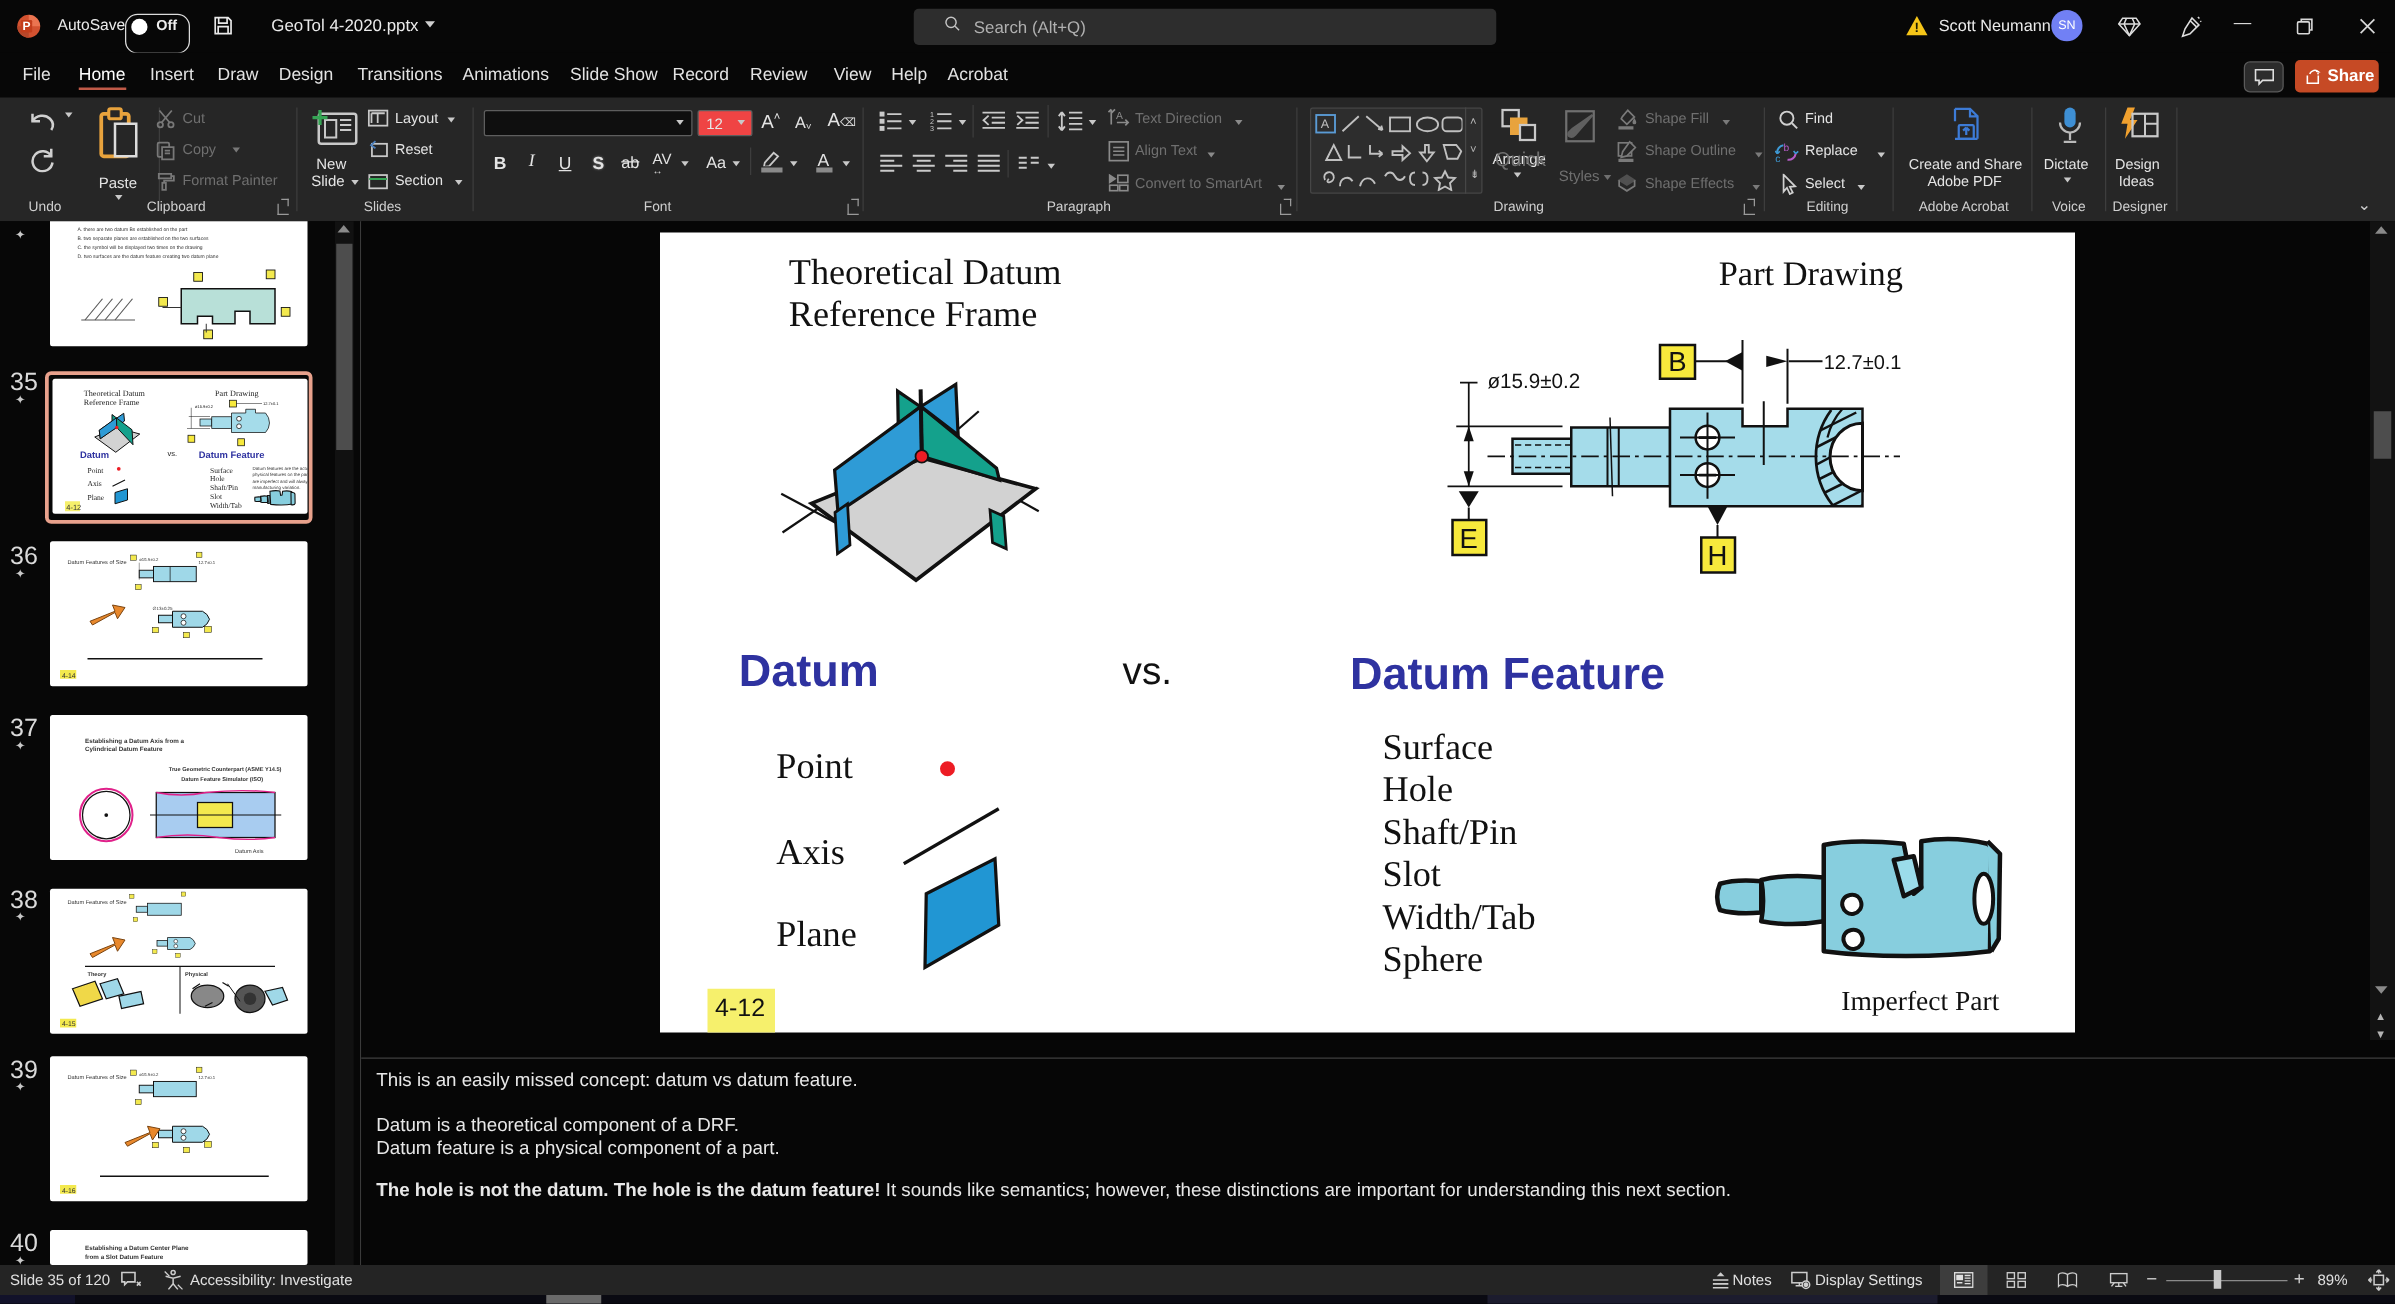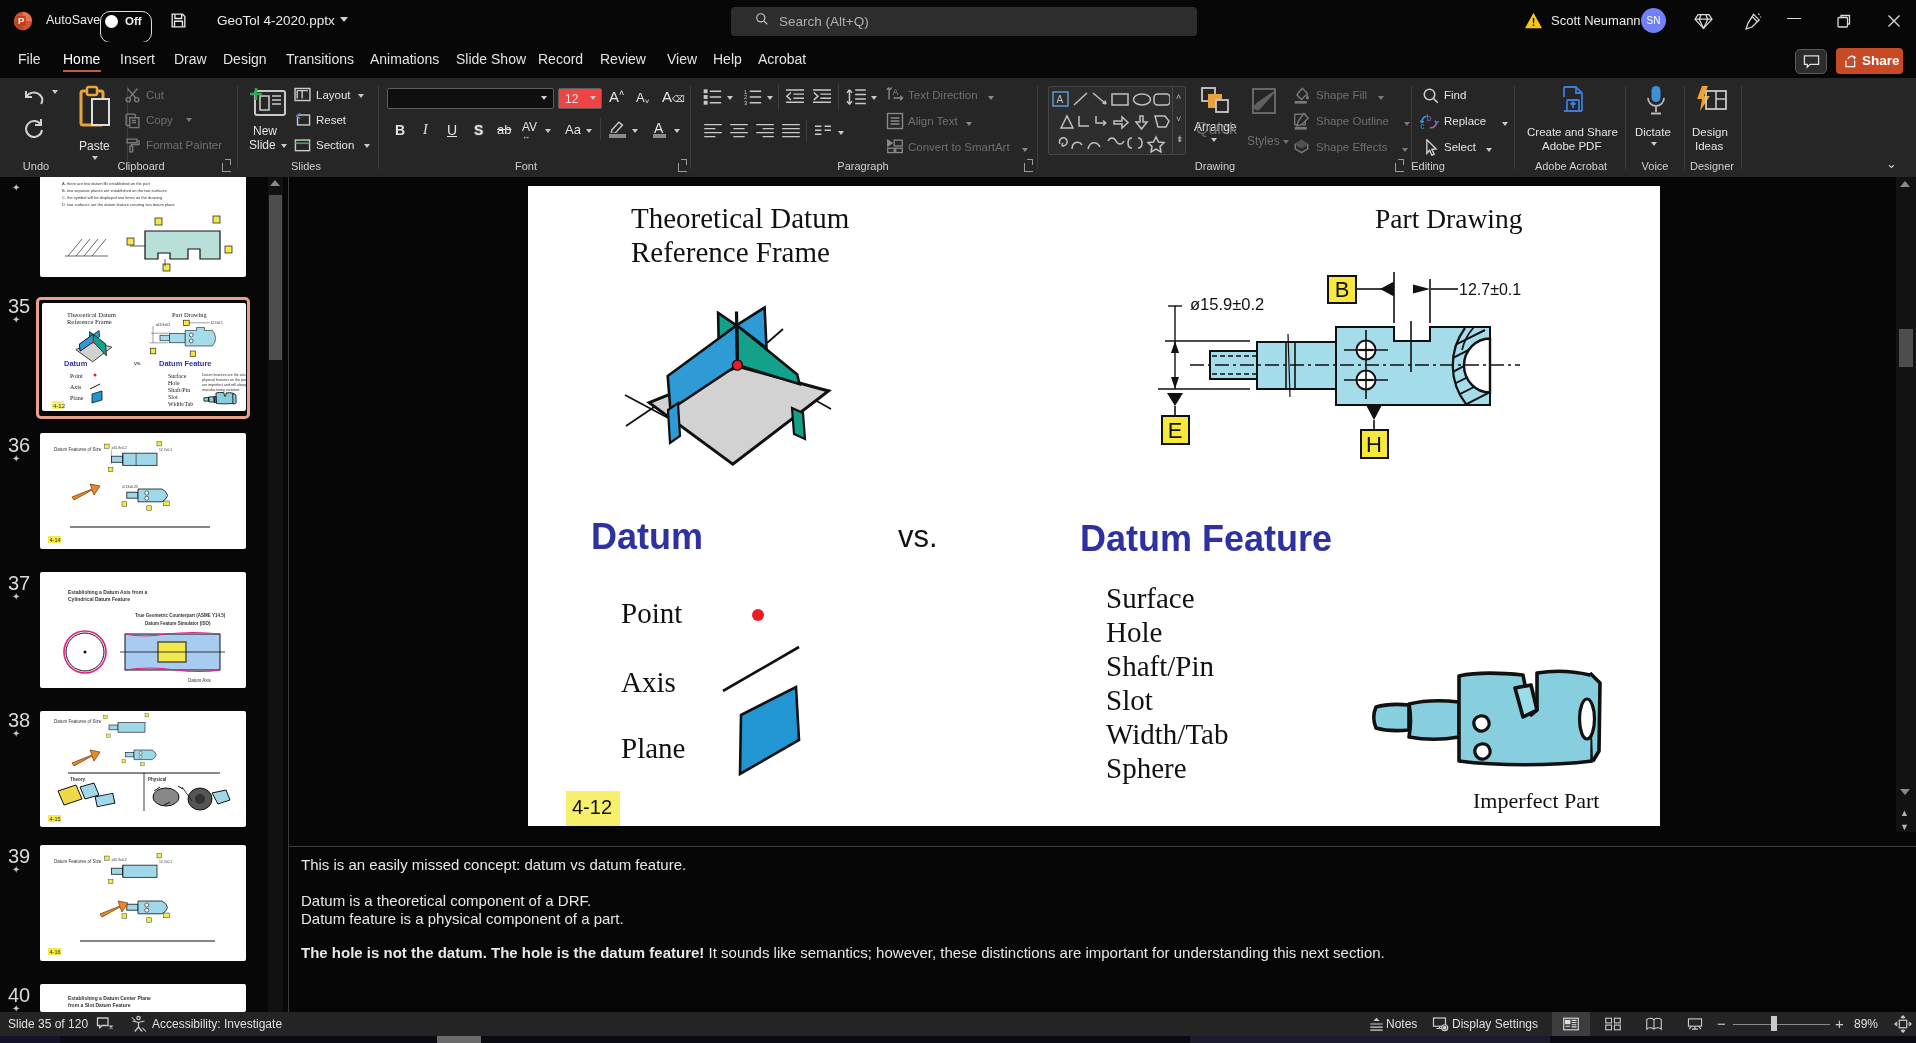--- a/index.html
+++ b/index.html
@@ -145,21 +145,21 @@
     <div class="rsep" style="left:1514px;"></div>
       <div class="rsep" style="left:1625px;"></div>
     <div class="rsep" style="left:1684px;"></div>
       <div class="rsep" style="left:1741px;"></div>
     <div class="rlabel" style="left:36px;">Undo</div>
     <div class="rlabel" style="left:141px;">Clipboard</div>
     <div class="rlabel" style="left:306px;">Slides</div>
     <div class="rlabel" style="left:526px;">Font</div>
     <div class="rlabel" style="left:863px;">Paragraph</div>
     <div class="rlabel" style="left:1215px;">Drawing</div>
-    <div class="rlabel" style="left:1428px;">Editing</div>
+    <div class="rlabel" style="left:1462px;">Editing</div>
     <div class="rlabel" style="left:1571px;">Adobe Acrobat</div>
     <div class="rlabel" style="left:1655px;">Voice</div>
     <div class="rlabel" style="left:1712px;">Designer</div>
     <div class="launch" style="left:222px; top:85px;"></div>
     <div class="launch" style="left:678px; top:85px;"></div>
     <div class="launch" style="left:1024px; top:85px;"></div>
     <div class="launch" style="left:1395px; top:85px;"></div>
 
     <svg class="abs" style="left:22px; top:9px;" width="26" height="22" viewBox="0 0 26 22" fill="none" stroke="#d0d0d0" stroke-width="2">
         <path d="M4 4 v6 h6"></path>

